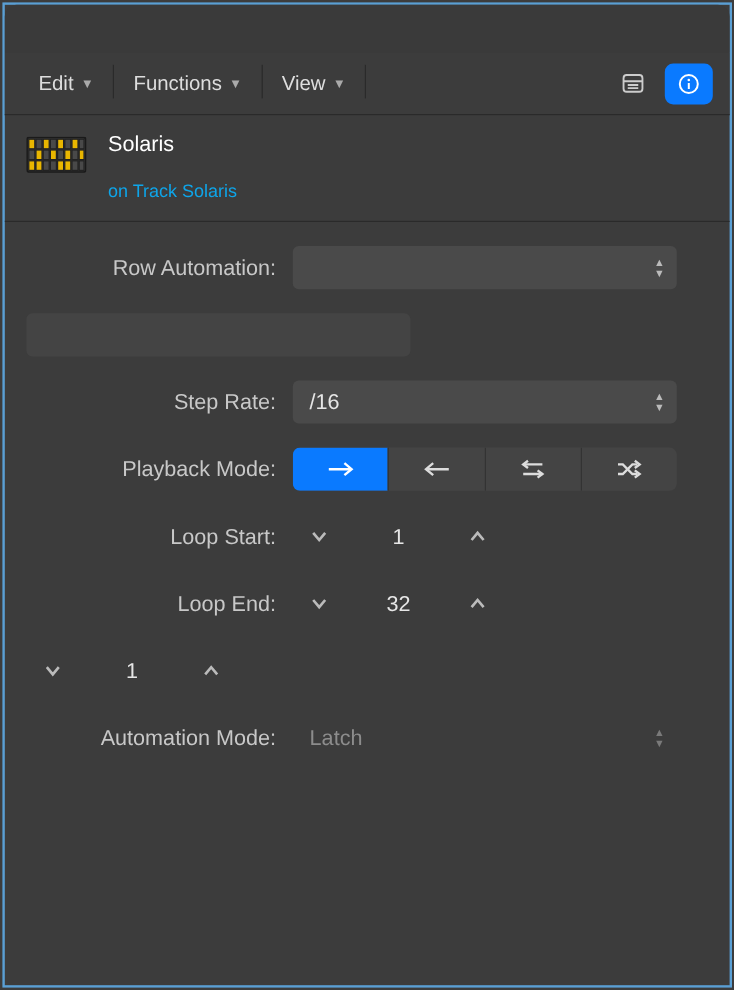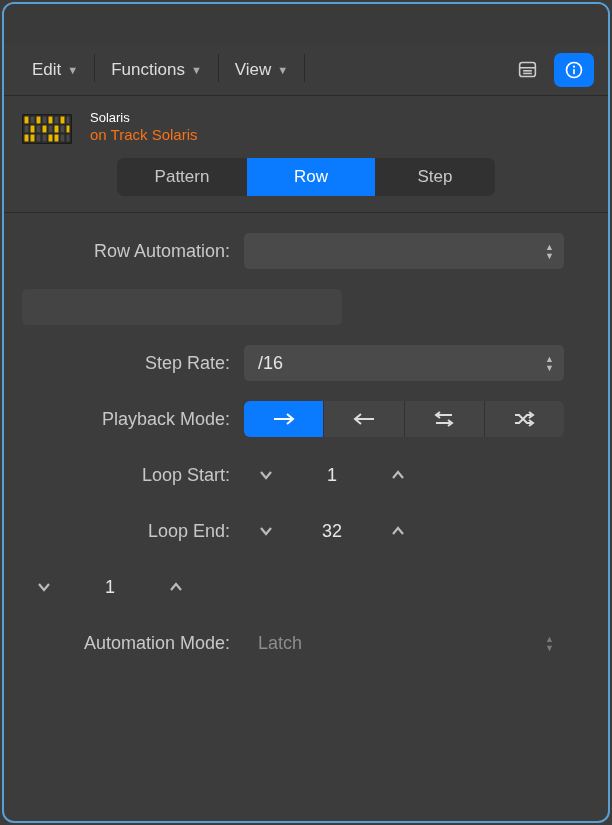--- a/index.html
+++ b/index.html
@@ -6,21 +6,21 @@
   html, body { width: 612px; height: 825px; }
   body {
     font-family: -apple-system, "Helvetica Neue", Arial, sans-serif;
     background: #3c3c3c;
     overflow: hidden;
   }
   .window {
     width: 608px;
     height: 821px;
     margin: 2px;
-    border-radius: 12px;
+    border-radius: 0;
     border: 2px solid #5a9fd4;
     background: #3c3c3c;
     display: flex;
     flex-direction: column;
   }
   .titlebar {
     height: 40px;
     background: #3a3a3a;
     border-top-left-radius: 10px;
     border-top-right-radius: 10px;
@@ -80,27 +80,27 @@
   .track-icon {
     width: 50px;
     height: 30px;
     margin-top: 4px;
   }
   .track-icon svg rect { fill: #494949; stroke: #222; }
   .track-icon svg rect.hi { fill: #e9b600; }
   .track-icon svg .frame { fill:none; stroke:#1a1a1a; stroke-width:1.5; }
   .header .title {
     color: #fff;
-    font-size: 13px;
+    font-size: 18px;
     font-weight: 500;
   }
   .header .subtitle {
-    color: #f97316;
+    color: #0ea5e9;
     font-size: 15px;
-    margin-top: 1px;
+    margin-top: 20px;
   }
 
   .tab-bar {
     display: flex;
     margin: 14px auto 0 auto;
     height: 38px;
     border-radius: 7px;
     overflow: hidden;
     background: #313131;
   }
@@ -271,25 +271,20 @@
           <rect x="44" y="20" width="4" height="8"></rect>
         </g>
       </svg>
     </div>
     <div>
       <div class="title">Solaris</div>
       <div class="subtitle">on Track Solaris</div>
     </div>
   </div>
 
-  <div class="tab-bar">
-    <div class="tab">Pattern</div>
-    <div class="tab active">Row</div>
-    <div class="tab">Step</div>
-  </div>
 
   <div class="content-divider"></div>
 
   <div class="form">
 
     <div class="row">
       <div class="label">Row Automation:</div>
       <div class="field">
         <div class="select">
           <span class="updn">

